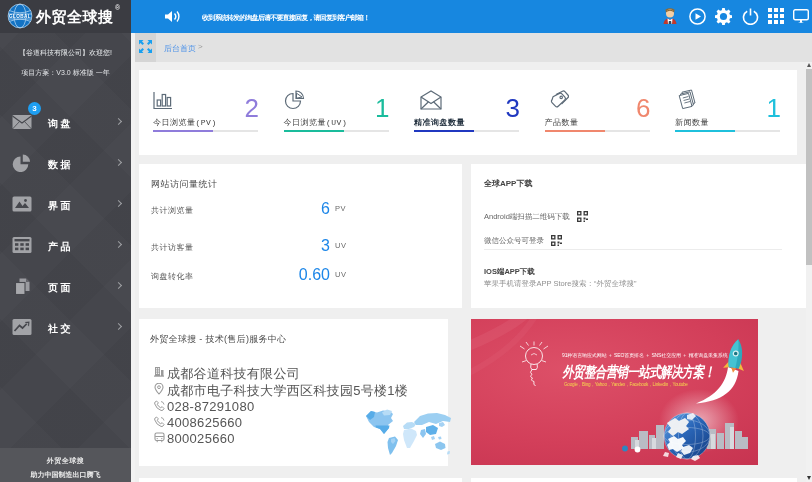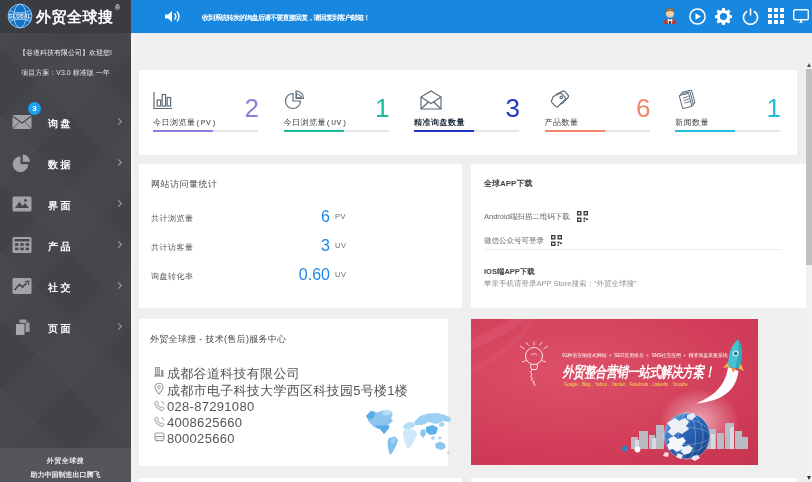--- a/index.html
+++ b/index.html
@@ -196,45 +196,59 @@
             <rect x="3" y="11.6" width="3.4" height="2.6"></rect>
               <rect x="8.3" y="11.6" width="3.4" height="2.6"></rect>
               <rect x="13.6" y="11.6" width="3.4" height="2.6"></rect>
           </g>
         </svg>
         <div class="tx">产品</div>
           <div class="ar"></div>
       </div>
       <div class="mi">
         <svg class="ic" width="20" height="18" viewBox="0 0 20 18">
+          <path d="M7.5 1.5 h6.5 l3.5 3.5 v9 h-10 z" fill="#9b9ca1"></path>
+          <path d="M14 1.5 l3.5 3.5 h-3.5 z" fill="#63646a"></path>
+          <rect x="3.5" y="5.5" width="9.5" height="12" fill="#a8a9ad" stroke="#46474d" stroke-width="1.1"></rect>
+        </svg>
+        <div class="tx">页面</div>
+          <div class="ar"></div>
+      </div>
+      <div class="mi">
+        <svg class="ic" width="20" height="18" viewBox="0 0 20 18">
           <rect x="0.5" y="1" width="19" height="16" rx="1.5" fill="#a2a3a7"></rect>
           <path d="M2.5 13 L7.5 7.5 L10.5 10 L16 4.5" stroke="#46474d" stroke-width="1.7" fill="none"></path>
           <path d="M12.8 4 L17.5 3.5 L17 8.4 Z" fill="#46474d"></path>
           <path d="M14 5.2 L16.2 5 L16 7.4 Z" fill="#a2a3a7"></path>
         </svg>
         <div class="tx">社交</div>
           <div class="ar"></div>
       </div>
-      <div class="mi">
-        <svg class="ic" width="20" height="18" viewBox="0 0 20 18">
-          <path d="M7.5 1.5 h6.5 l3.5 3.5 v9 h-10 z" fill="#9b9ca1"></path>
-          <path d="M14 1.5 l3.5 3.5 h-3.5 z" fill="#63646a"></path>
-          <rect x="3.5" y="5.5" width="9.5" height="12" fill="#a8a9ad" stroke="#46474d" stroke-width="1.1"></rect>
-        </svg>
-        <div class="tx">页面</div>
-          <div class="ar"></div>
-      </div>
     </div>
     <div id="sfoot">
         <div class="l1">外贸全球搜</div>
         <div class="l2">助力中国制造出口腾飞</div>
       </div>
   </div>
   <div id="sidestrip"></div>
 
+  <div id="crumb">
+    <div id="fsbox">
+      <svg width="13" height="13" viewBox="0 0 13 13" style="position:absolute;left:4px;top:7px">
+        <g fill="#18a0f0">
+          <path d="M0 0 h4.5 l-1.5 1.5 2 2 -1.5 1.5 -2 -2 -1.5 1.5z"></path>
+          <path d="M13 0 v4.5 l-1.5 -1.5 -2 2 -1.5 -1.5 2 -2 -1.5 -1.5z"></path>
+          <path d="M0 13 v-4.5 l1.5 1.5 2 -2 1.5 1.5 -2 2 1.5 1.5z"></path>
+          <path d="M13 13 h-4.5 l1.5 -1.5 -2 -2 1.5 -1.5 2 2 1.5 -1.5z"></path>
+        </g>
+      </svg>
+    </div>
+    <div id="crumbtxt">后台首页</div>
+    <div id="crumbgt">&gt;</div>
+  </div>
 
   <div id="statcard" class="card">
     <div class="stat" style="left:14px">
       <svg width="20" height="19" viewBox="0 0 20 19" style="top:21px" fill="none" stroke="#5d6b78" stroke-width="1.2">
         <path d="M1 1 V17.5 H19"></path>
         <rect x="4.2" y="9" width="3.4" height="6"></rect>
         <rect x="9.2" y="3.5" width="3.4" height="11.5"></rect>
         <rect x="14.2" y="6.5" width="3.4" height="8.5"></rect>
       </svg>
       <div class="num" style="color:#8f7cdb">2</div>
@@ -289,21 +303,21 @@
       <div class="num" style="color:#1fc0dc">1</div>
       <div class="lbl">新闻数量</div>
       <div class="ul">
           <i style="background:#1fc0dc"></i>
         </div>
     </div>
   </div>
 
   <div id="visitcard" class="card">
     <h3>网站访问量统计</h3>
-    <div class="vrow" style="top:42px">
+    <div class="vrow" style="top:34px">
         <span class="vl">共计浏览量</span>
         <span class="vn">6</span>
         <span class="vu">PV</span>
       </div>
     <div class="vrow" style="top:71px">
         <span class="vl">共计访客量</span>
         <span class="vn">3</span>
         <span class="vu">UV</span>
       </div>
     <div class="vrow" style="top:100px">

